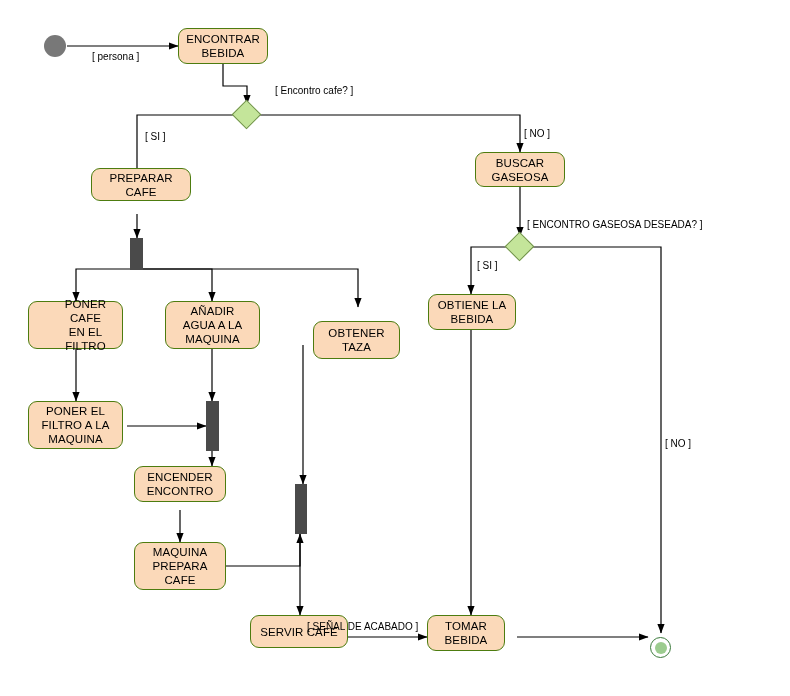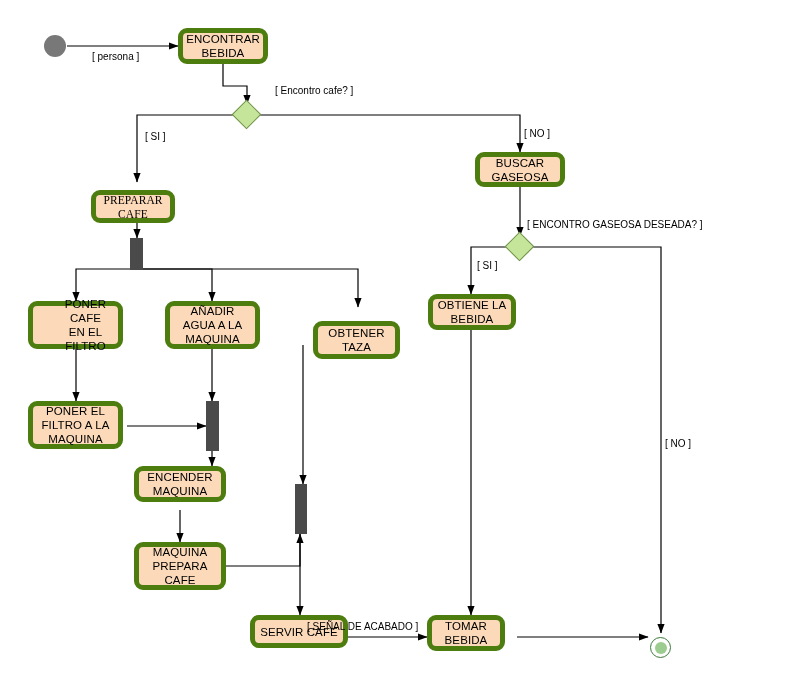--- a/index.html
+++ b/index.html
@@ -19,21 +19,21 @@
     position: absolute;
     left: 0;
     top: 0;
     width: 790px;
     height: 696px;
   }
   .node {
     position: absolute;
     box-sizing: border-box;
     background: #fbd9b9;
-    border: 5px solid #4d7c0f;
+    border: 1px solid #4d7c0f;
     border-radius: 9px;
     color: #000000;
     font-size: 11.5px;
     line-height: 14px;
     text-align: center;
     display: flex;
     align-items: center;
     justify-content: center;
     white-space: pre-line;
     letter-spacing: 0.1px;
@@ -144,21 +144,21 @@
     </g>
   </svg>
 
   <div class="start-node" style="left:44px; top:35px;"></div>
 
   <div class="node" style="left:178px; top:28px; width:90px; height:36px;">ENCONTRAR
 BEBIDA</div>
 
   <div class="diamond" style="left:236px; top:104px;"></div>
 
-  <div class="node" style="left:91px; top:190px; width:84px; height:33px;font-family:Liberation Serif, serif;">PREPARAR
+  <div class="node" style="left:91px; top:168px; width:100px; height:33px;">PREPARAR
 CAFE</div>
 
   <div class="node" style="left:475px; top:152px; width:90px; height:35px;">BUSCAR
 GASEOSA</div>
 
   <div class="bar" style="left:130px; top:238px; width:13px; height:32px;"></div>
 
   <div class="node" style="left:28px; top:301px; width:95px; height:48px;padding-left:20px;">PONER CAFE
 EN EL
 FILTRO</div>
@@ -175,21 +175,21 @@
   <div class="node" style="left:428px; top:294px; width:88px; height:36px;">OBTIENE LA
 BEBIDA</div>
 
   <div class="node" style="left:28px; top:401px; width:95px; height:48px;">PONER EL
 FILTRO A LA
 MAQUINA</div>
 
   <div class="bar" style="left:206px; top:401px; width:13px; height:50px;"></div>
 
   <div class="node" style="left:134px; top:466px; width:92px; height:36px;">ENCENDER
-MAQUINA</div>
+ENCONTRO</div>
 
   <div class="bar" style="left:295px; top:484px; width:12px; height:50px;"></div>
 
   <div class="node" style="left:134px; top:542px; width:92px; height:48px;">MAQUINA
 PREPARA
 CAFE</div>
 
   <div class="node" style="left:250px; top:615px; width:98px; height:33px;">SERVIR CAFE</div>
 
   <div class="node" style="left:427px; top:615px; width:78px; height:36px;">TOMAR

